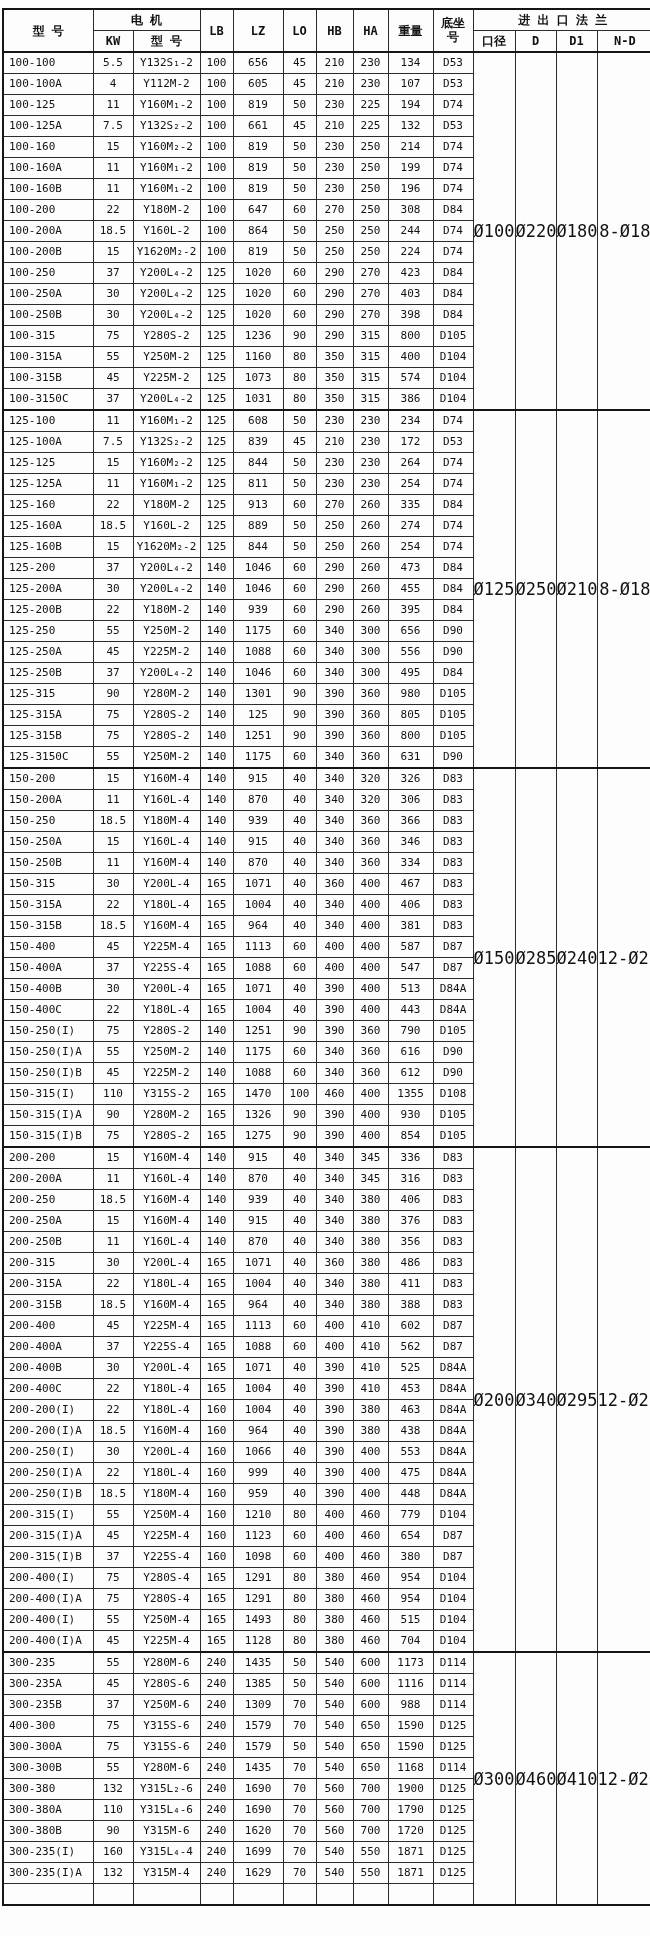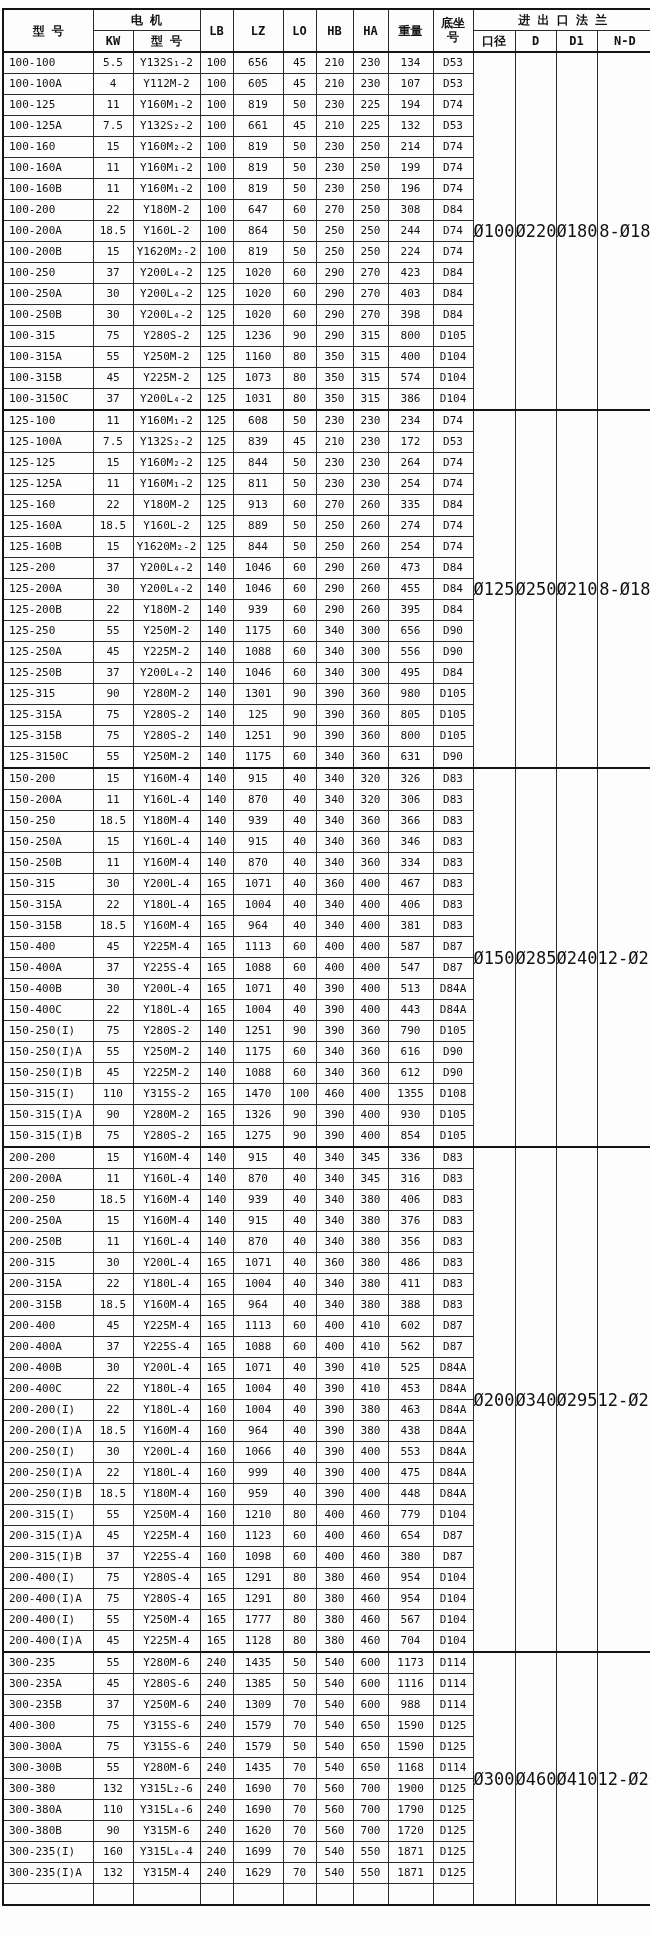--- a/index.html
+++ b/index.html
@@ -962,25 +962,25 @@
           <td>380</td>
           <td>460</td>
           <td>954</td>
           <td>D104</td>
         </tr>
         <tr>
           <td class="model-col">200-400(I)</td>
           <td>55</td>
           <td>Y250M-4</td>
           <td>165</td>
-          <td>1777</td>
+          <td>1493</td>
           <td>80</td>
           <td>380</td>
           <td>460</td>
-          <td>567</td>
+          <td>515</td>
           <td>D104</td>
         </tr>
         <tr>
           <td class="model-col">200-400(I)A</td>
           <td>45</td>
           <td>Y225M-4</td>
           <td>165</td>
           <td>1128</td>
           <td>80</td>
           <td>380</td>

